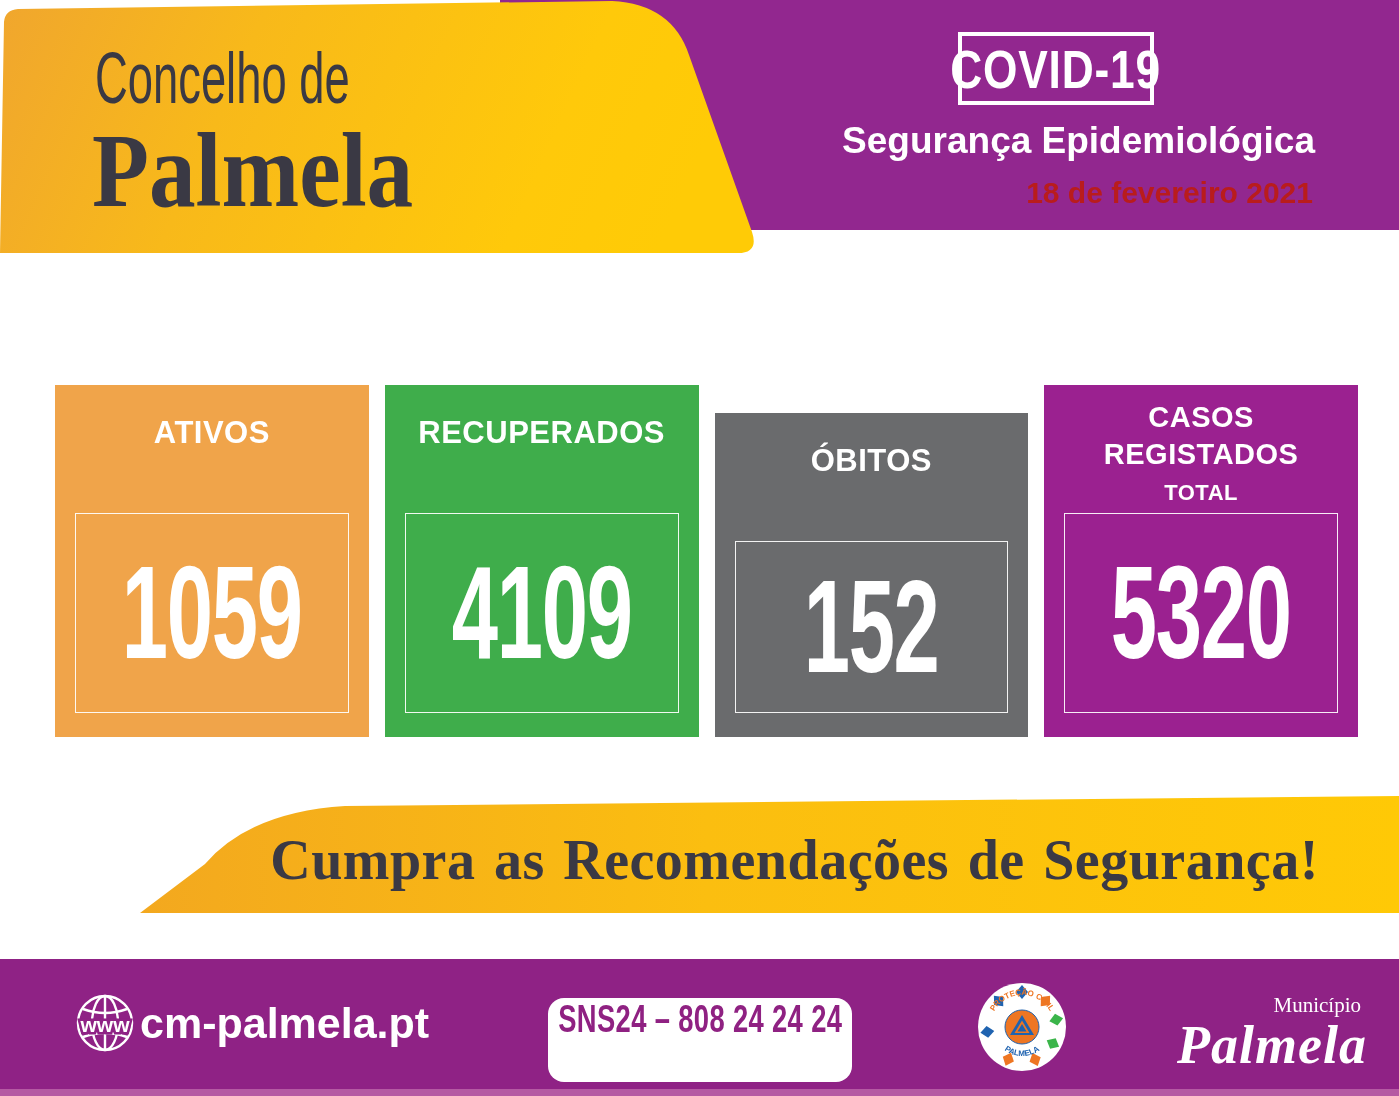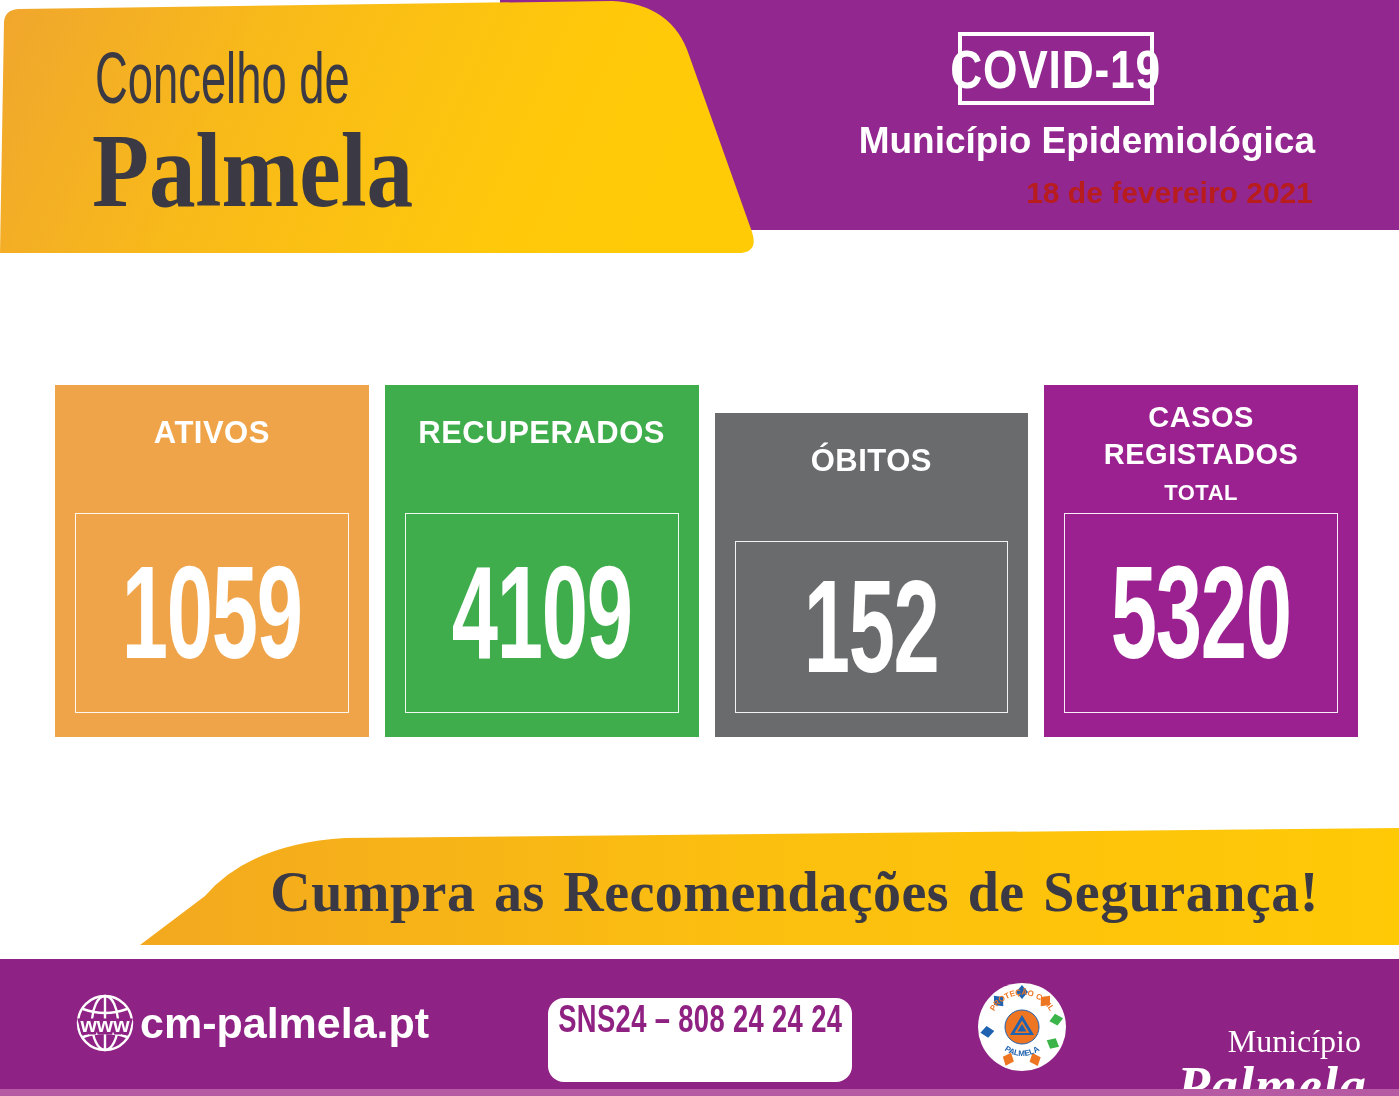--- a/index.html
+++ b/index.html
@@ -34,38 +34,38 @@
               color:#ffffff;font-weight:700;font-size:31px;letter-spacing:.5px;}
   .card.c-casos .card-label{padding-top:14px;}
   .label-2line{display:block;width:220px;margin:0 auto;font-size:29px;line-height:1.28;}
   .label-total{display:block;font-size:22px;margin-top:7px;letter-spacing:.5px;}
   .card-box{position:absolute;left:20px;right:20px;top:128px;bottom:24px;
             border:1.5px solid rgba(255,255,255,.92);display:flex;align-items:center;justify-content:center;}
   .card-num{color:#ffffff;font-weight:700;font-size:132px;line-height:1;letter-spacing:-2px;
             display:inline-block;transform:scaleX(.63);white-space:nowrap;}
 
   
-  .ribbon{position:absolute;left:0;top:828px;width:1399px;height:117px;}
+  .ribbon{position:absolute;left:0;top:796px;width:1399px;height:117px;}
   .ribbon-text{position:absolute;left:190px;right:0;top:0;bottom:0;display:flex;align-items:center;
                justify-content:center;padding-top:10px;color:#3A3944;font-family:"Liberation Serif",serif;
                font-weight:700;font-size:56px;letter-spacing:.5px;word-spacing:4px;white-space:nowrap;}
 
   
   .footer{position:absolute;left:0;top:959px;width:1399px;height:137px;background:#8F2285;}
   .footer-strip{position:absolute;left:0;bottom:0;width:100%;height:7px;background:#B55AA3;}
   .globe{position:absolute;left:74px;top:33px;}
   .website{position:absolute;left:140px;top:40px;color:#ffffff;font-weight:700;font-size:43px;white-space:nowrap;}
   .sns-box{position:absolute;left:548px;top:39px;width:304px;height:84px;background:#ffffff;border-radius:16px;
            display:flex;justify-content:center;}
   .sns-box span{color:#8F2182;font-weight:700;font-size:38px;display:inline-block;transform:scaleX(.72);
                 white-space:nowrap;letter-spacing:.5px;}
   .pc-logo{position:absolute;left:977px;top:23px;}
   .municipio{position:absolute;right:32px;top:36px;text-align:right;color:#ffffff;
              font-family:"Liberation Serif",serif;line-height:1;}
-  .municipio .m1{display:block;font-size:32px;margin-right:6px;margin-bottom:2px;margin-top:30px;}
+  .municipio .m1{display:block;font-size:21px;margin-right:6px;margin-bottom:2px;}
   .municipio .m2{display:block;font-size:54px;font-weight:700;font-style:italic;letter-spacing:1px;}
 </style>
 </head>
 <body>
 
 <div class="page">
 
   <div class="top-purple"></div>
 
   <svg class="yellow-svg" width="780" height="256" viewBox="0 0 780 256">
@@ -79,21 +79,21 @@
     </defs>
     <path d="M 18 9 Q 5 10 4 22 L 0 253 L 738 253 Q 759 253 752 232 L 689 55 Q 672 4 612 1 L 18 9 Z" fill="url(#ygrad)"></path>
   </svg>
 
   <div class="concelho">Concelho de</div>
   <div class="palmela-hdr">Palmela</div>
 
   <div class="covid-box">
     <span>COVID-19</span>
   </div>
-  <div class="subtitle">Município Epidemiológica</div>
+  <div class="subtitle">Segurança Epidemiológica</div>
   <div class="date">18 de fevereiro 2021</div>
 
   <div class="cards">
 
     <div class="card c-ativos">
       <div class="card-label">ATIVOS</div>
       <div class="card-box">
         <span class="card-num">1059</span>
       </div>
     </div>

